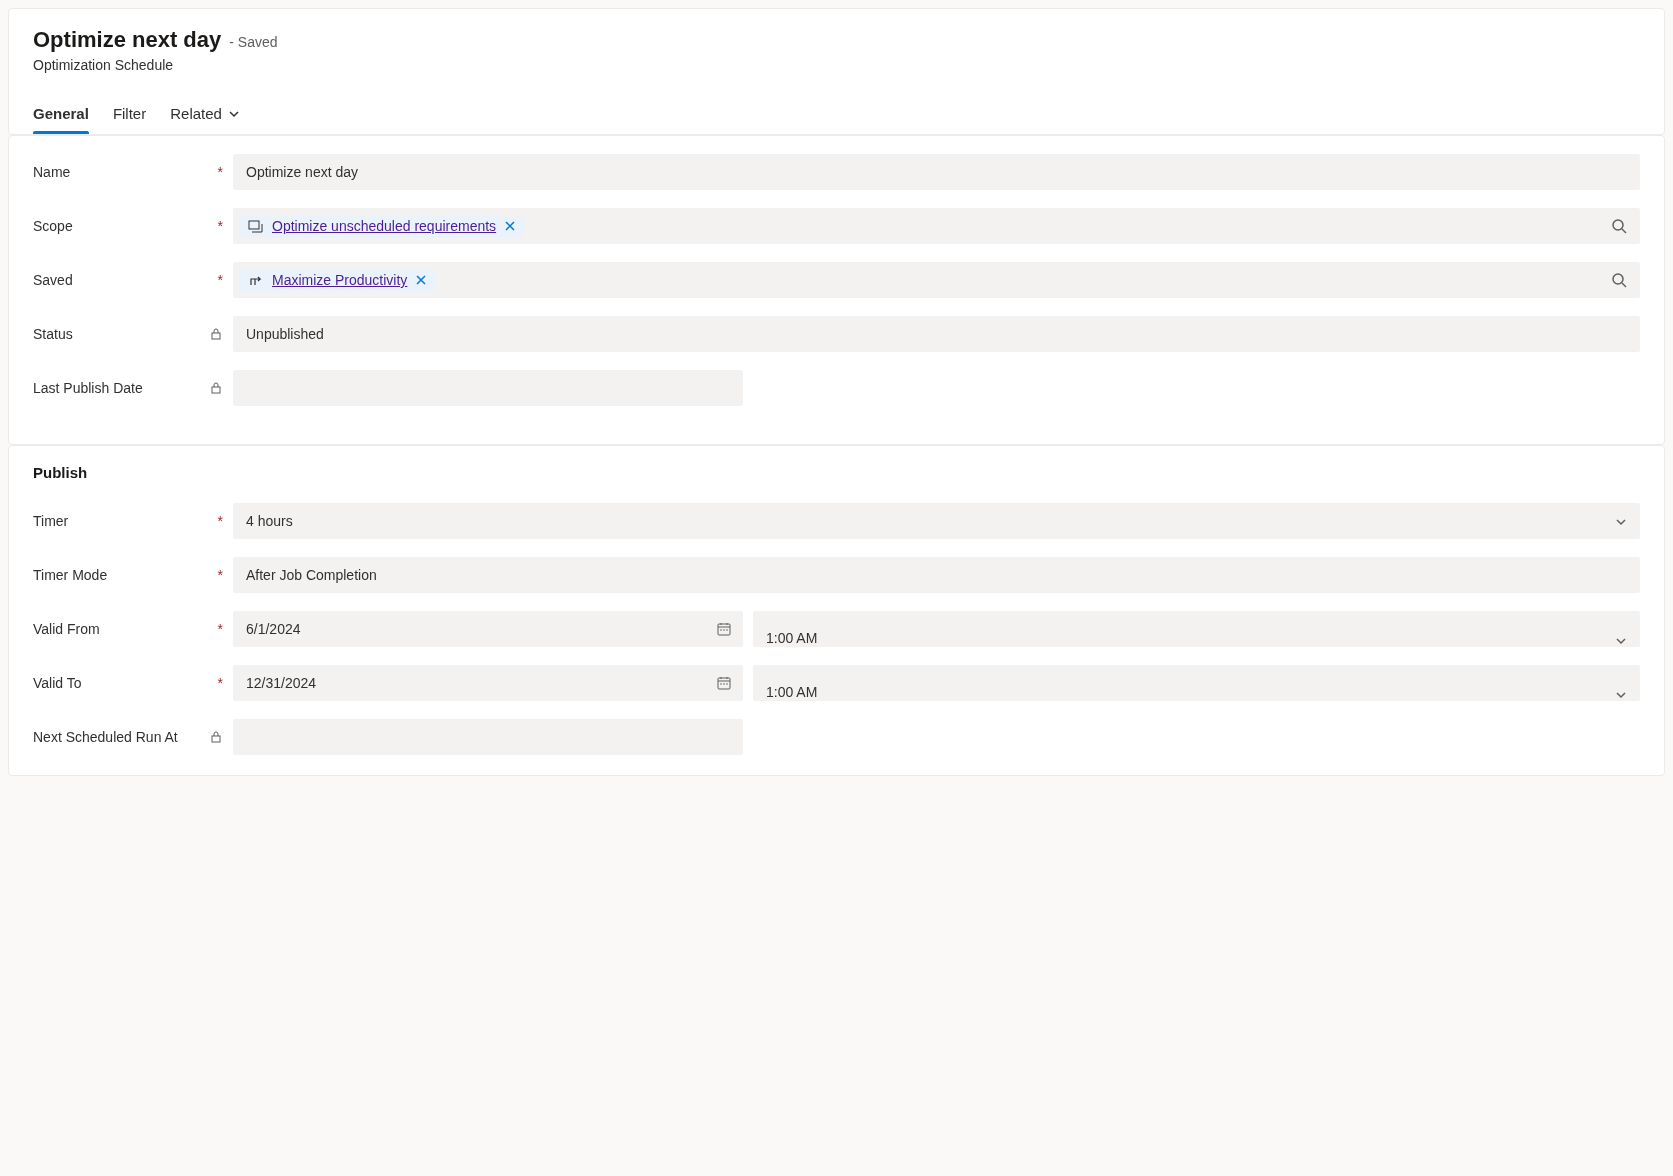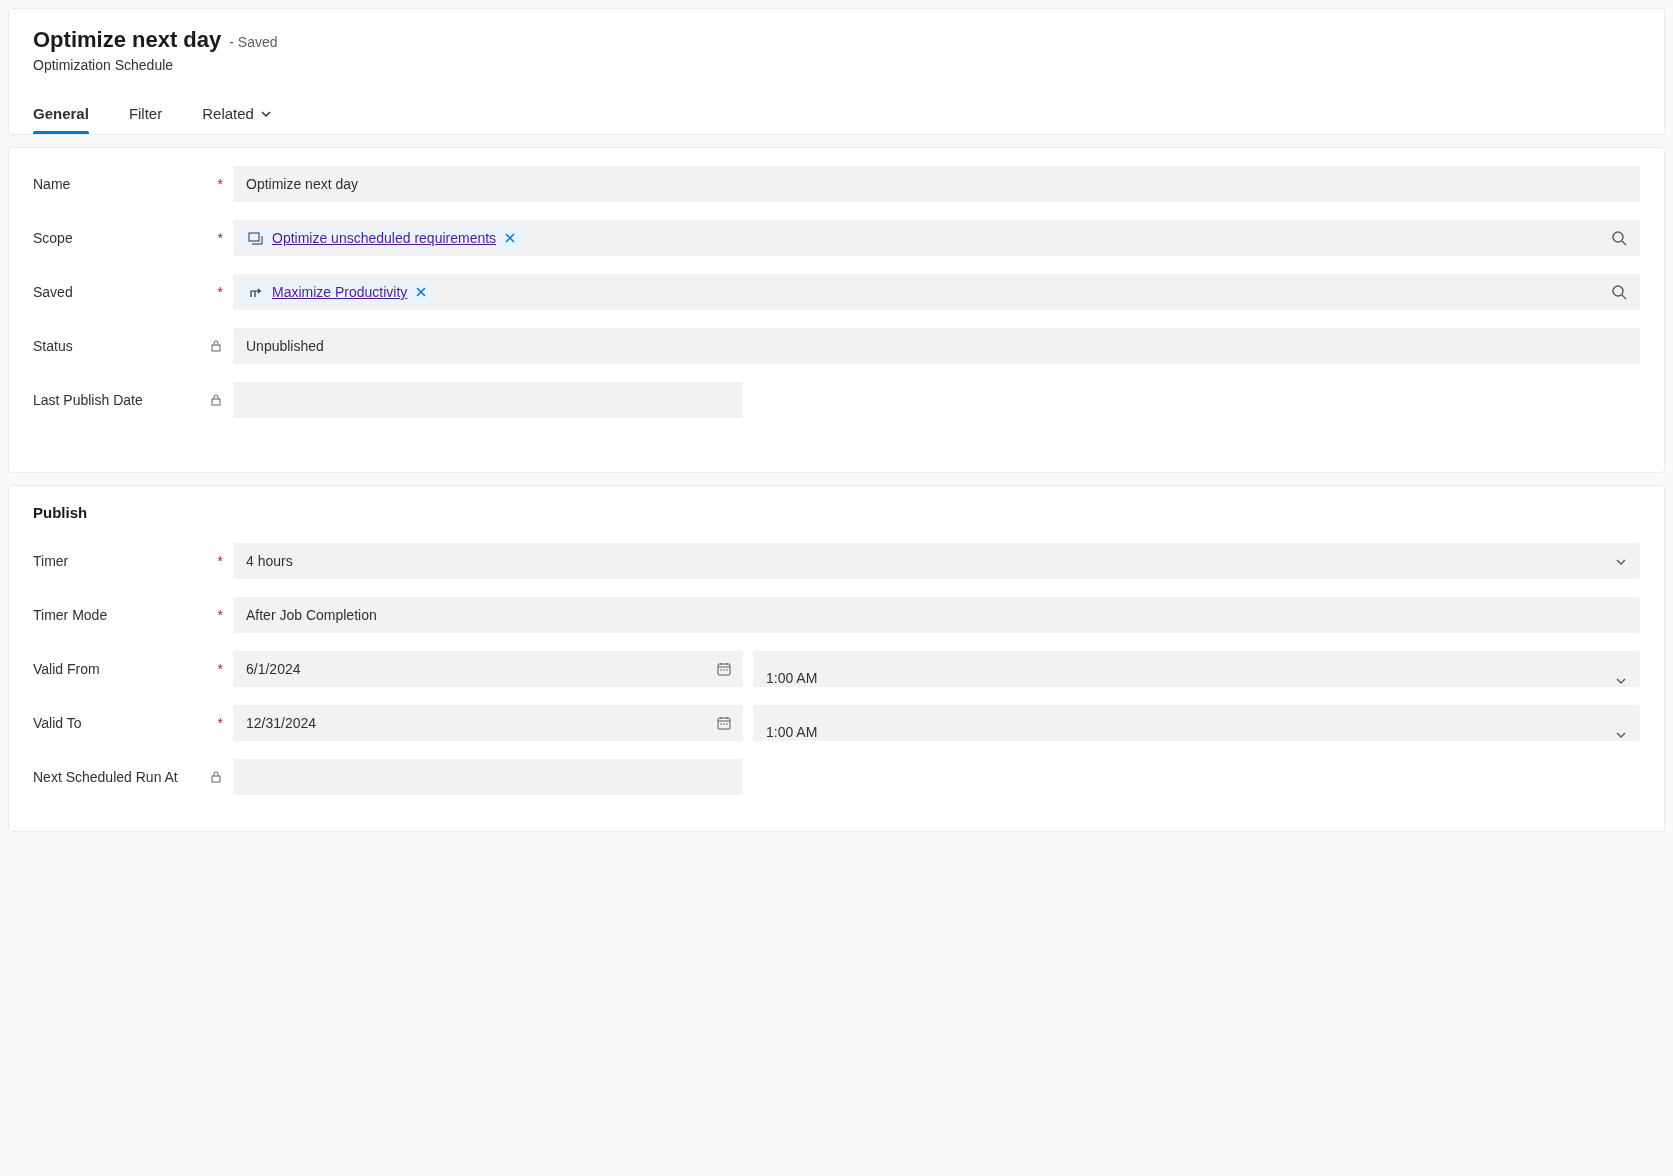--- a/index.html
+++ b/index.html
@@ -7,21 +7,20 @@
     font-family: "Segoe UI", -apple-system, sans-serif;
     background: #faf9f8;
     color: #323130;
     font-size: 14px;
     padding: 8px;
   }
   .card {
     background: #fff;
     border: 1px solid #edebe9;
     border-radius: 4px;
-    margin-bottom: 12px;
   }
   .header-card {
     padding: 18px 24px 0 24px;
   }
   .title-row {
     display: flex;
     align-items: baseline;
     gap: 8px;
   }
   .page-title {
@@ -33,21 +32,21 @@
     font-size: 14px;
     color: #605e5c;
   }
   .subtitle {
     font-size: 14px;
     color: #323130;
     margin-top: 4px;
   }
   .tabs {
     display: flex;
-    gap: 40px;
+    gap: 24px;
     margin-top: 24px;
     align-items: flex-end;
   }
   .tab {
     padding: 8px 0 12px 0;
     font-size: 15px;
     color: #323130;
     cursor: pointer;
     position: relative;
     display: flex;
@@ -65,21 +64,21 @@
     bottom: 0;
     height: 3px;
     background: #0078d4;
     border-radius: 2px 2px 0 0;
   }
   .chevron {
     width: 12px; height: 12px;
     display: inline-flex; align-items: center; justify-content: center;
   }
   .form-card {
-    padding: 18px 24px 36px 24px;
+    padding: 18px 24px 20px 24px;
   }
   .section-title {
     font-weight: 600;
     font-size: 15px;
     margin-bottom: 22px;
     color: #1b1a19;
   }
   .field-row {
     display: flex;
     align-items: center;

